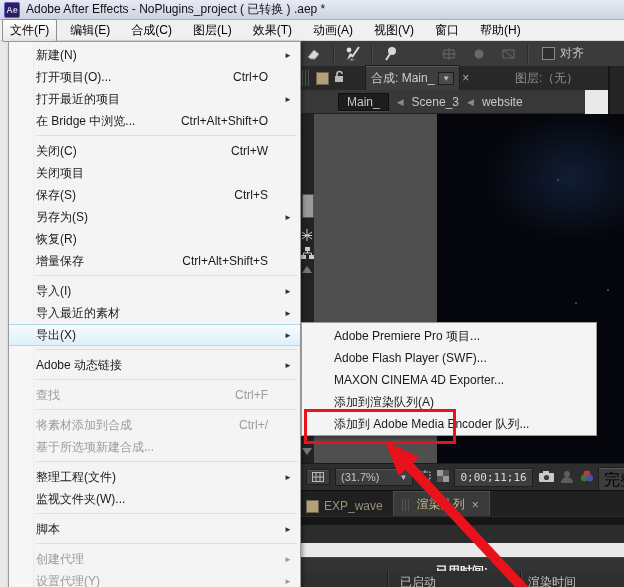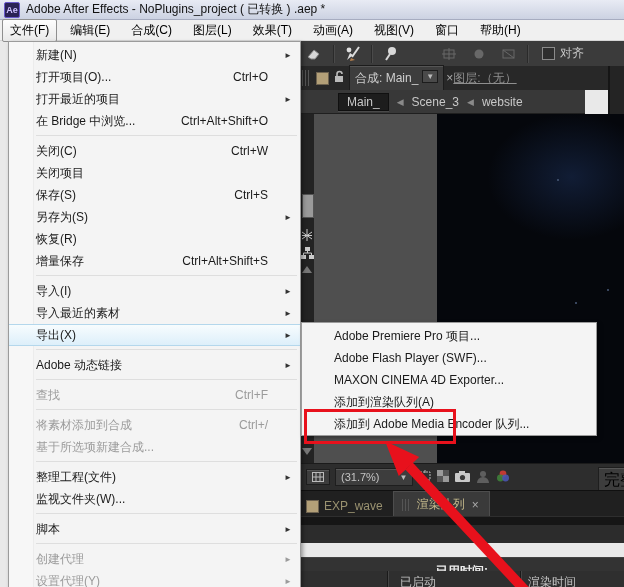--- a/index.html
+++ b/index.html
@@ -24,25 +24,25 @@
   .tool{width:30px;height:20px;display:flex;align-items:center;justify-content:center;}
   .tsep{width:1px;height:18px;background:#2a2a2a;margin:0 3px;border-right:1px solid #4a4a4a;}
   .ghost{opacity:.35;}
   .snapbox{width:11px;height:11px;border:1px solid #8a8a8a;background:#2e2e2e;margin:0 5px 0 10px;}
   .snaplabel{font-size:12px;color:#c8c8c8;}
   .tabrow{position:absolute;left:300px;top:66px;width:324px;height:24px;background:#282828;
     display:flex;align-items:center;color:#cfcfcf;font-size:12px;}
   .gripv{width:7px;height:16px;margin:0 3px 0 2px;
     background:repeating-linear-gradient(90deg,#555 0 1px,transparent 1px 3px);}
   .sqswatch{width:11px;height:11px;background:#b3a078;border:1px solid #6e6350;margin:0 4px;}
-  .comptab{display:flex;align-items:flex-start;gap:4px;background:#3d3d3d;border:1px solid #1c1c1c;
-    box-shadow:inset 0 1px 0 #555;padding:4px 5px;margin-left:4px;}
+  .comptab{display:flex;align-items:center;gap:4px;background:#3d3d3d;border:1px solid #1c1c1c;
+    box-shadow:inset 0 1px 0 #555;padding:4px 5px;margin-left:20px;}
   .ddbtn{font-size:8px;color:#bbb;border:1px solid #1c1c1c;background:#4a4a4a;padding:1px 3px;}
   .tabx{color:#aaa;margin-left:2px;}
-  .layertab{flex:1;text-align:left;color:#8f8f8f;text-decoration:underline;}
+  .layertab{flex:1;text-align:center;color:#8f8f8f;}
   .paneldiv{position:absolute;left:608px;top:66px;width:2px;height:48px;background:#151515;}
   .panelstub{position:absolute;left:610px;top:66px;width:14px;height:48px;background:#242424;}
   .crumbrow{position:absolute;left:300px;top:90px;width:285px;height:24px;background:#383838;
     border-bottom:1px solid #1f1f1f;display:flex;align-items:center;color:#c8c8c8;font-size:12px;gap:8px;
     padding-left:38px;box-sizing:border-box;}
   .crumb-cur{background:#1d1d1d;border:1px solid #101010;box-shadow:0 1px 0 #4a4a4a;padding:1px 8px;}
   .crumb-arrow{color:#8a8a8a;font-size:9px;}
   .stripcol{position:absolute;left:300px;top:114px;width:14px;height:349px;background:#232323;
     border-right:1px solid #161616;}
   .stripcol .sq{position:absolute;left:2px;top:80px;width:10px;height:22px;background:#9a9a9a;border:1px solid #555;}
@@ -235,20 +235,23 @@
         </svg>
     </span>
     <span>
       <svg width="12" height="12">
           <rect x="0" y="0" width="6" height="6" fill="#9a9a9a"></rect>
           <rect x="6" y="6" width="6" height="6" fill="#9a9a9a"></rect>
           <rect x="6" y="0" width="6" height="6" fill="#555"></rect>
           <rect x="0" y="6" width="6" height="6" fill="#555"></rect>
         </svg>
     </span>
+    <div class="bbox">
+      <span class="tc">0;00;11;16</span>
+    </div>
     <span>
       <svg width="17" height="13">
           <rect x="1" y="3" width="15" height="9" rx="1" fill="#c9c9c9"></rect>
           <rect x="5" y="1" width="6" height="3" fill="#c9c9c9"></rect>
           <circle cx="8.5" cy="7.5" r="2.6" fill="#3a3a3a"></circle>
         </svg>
     </span>
     <span class="ghost">
       <svg width="14" height="13">
           <circle cx="7" cy="4" r="3" fill="#bbb"></circle>

